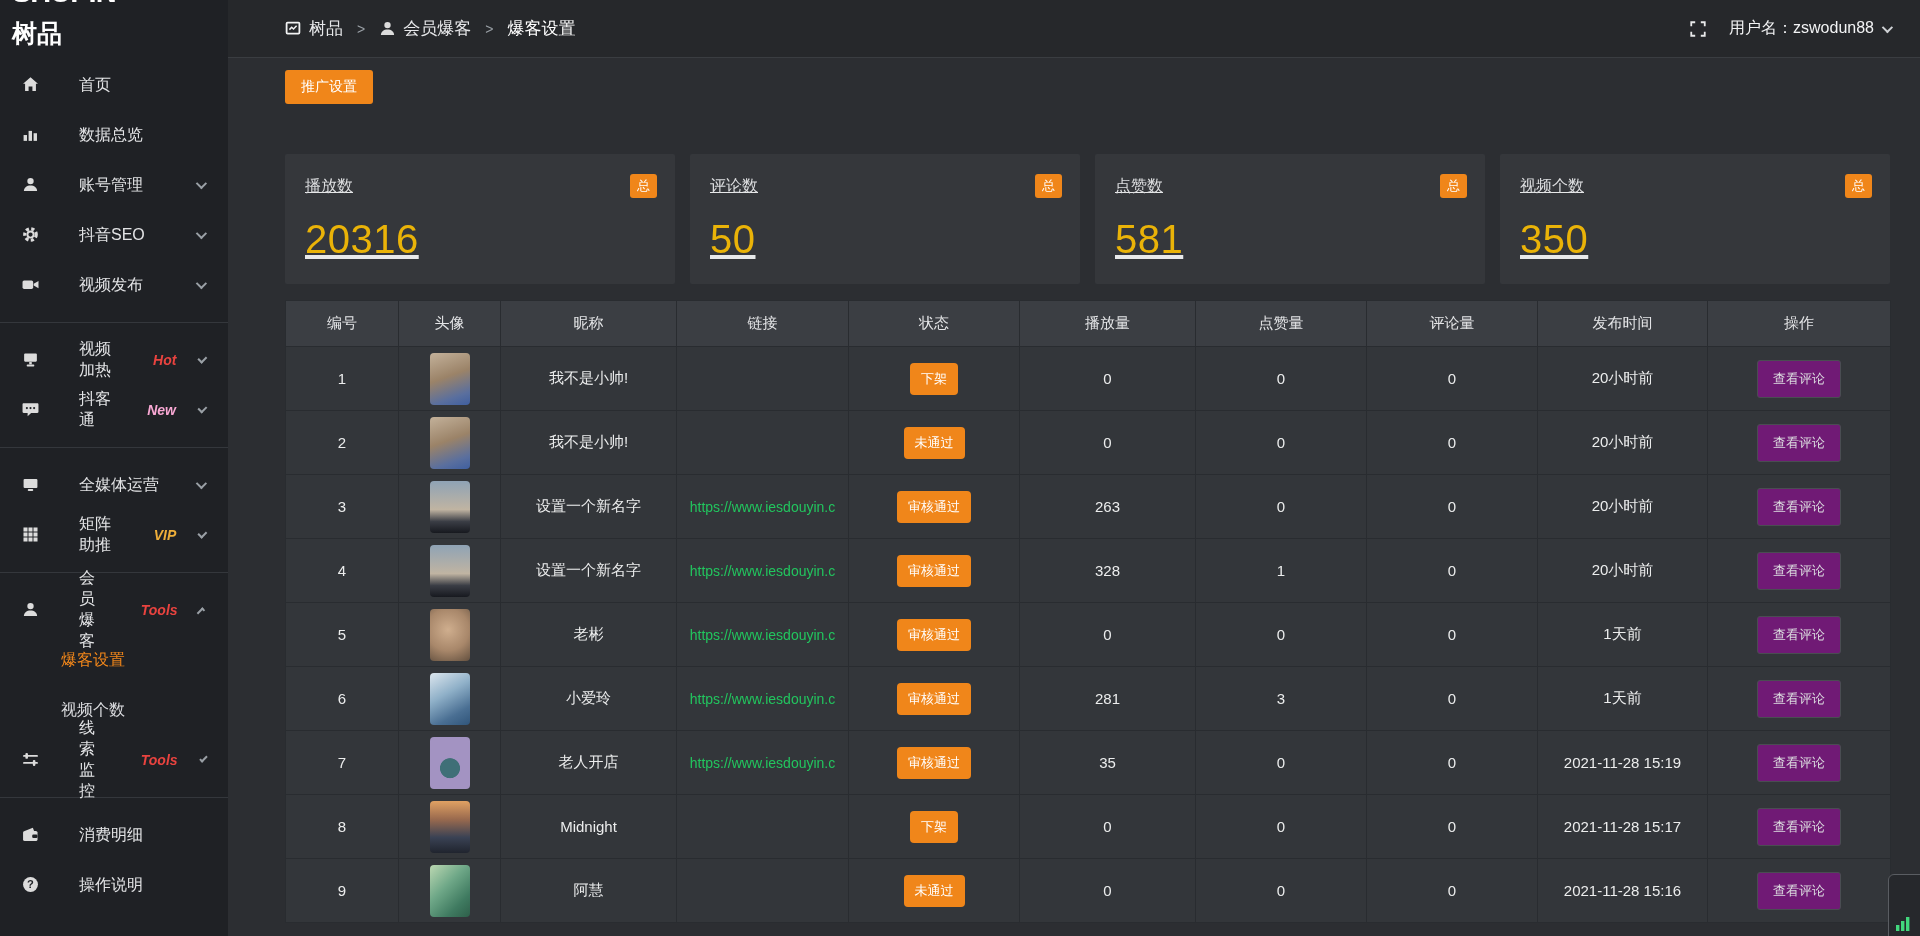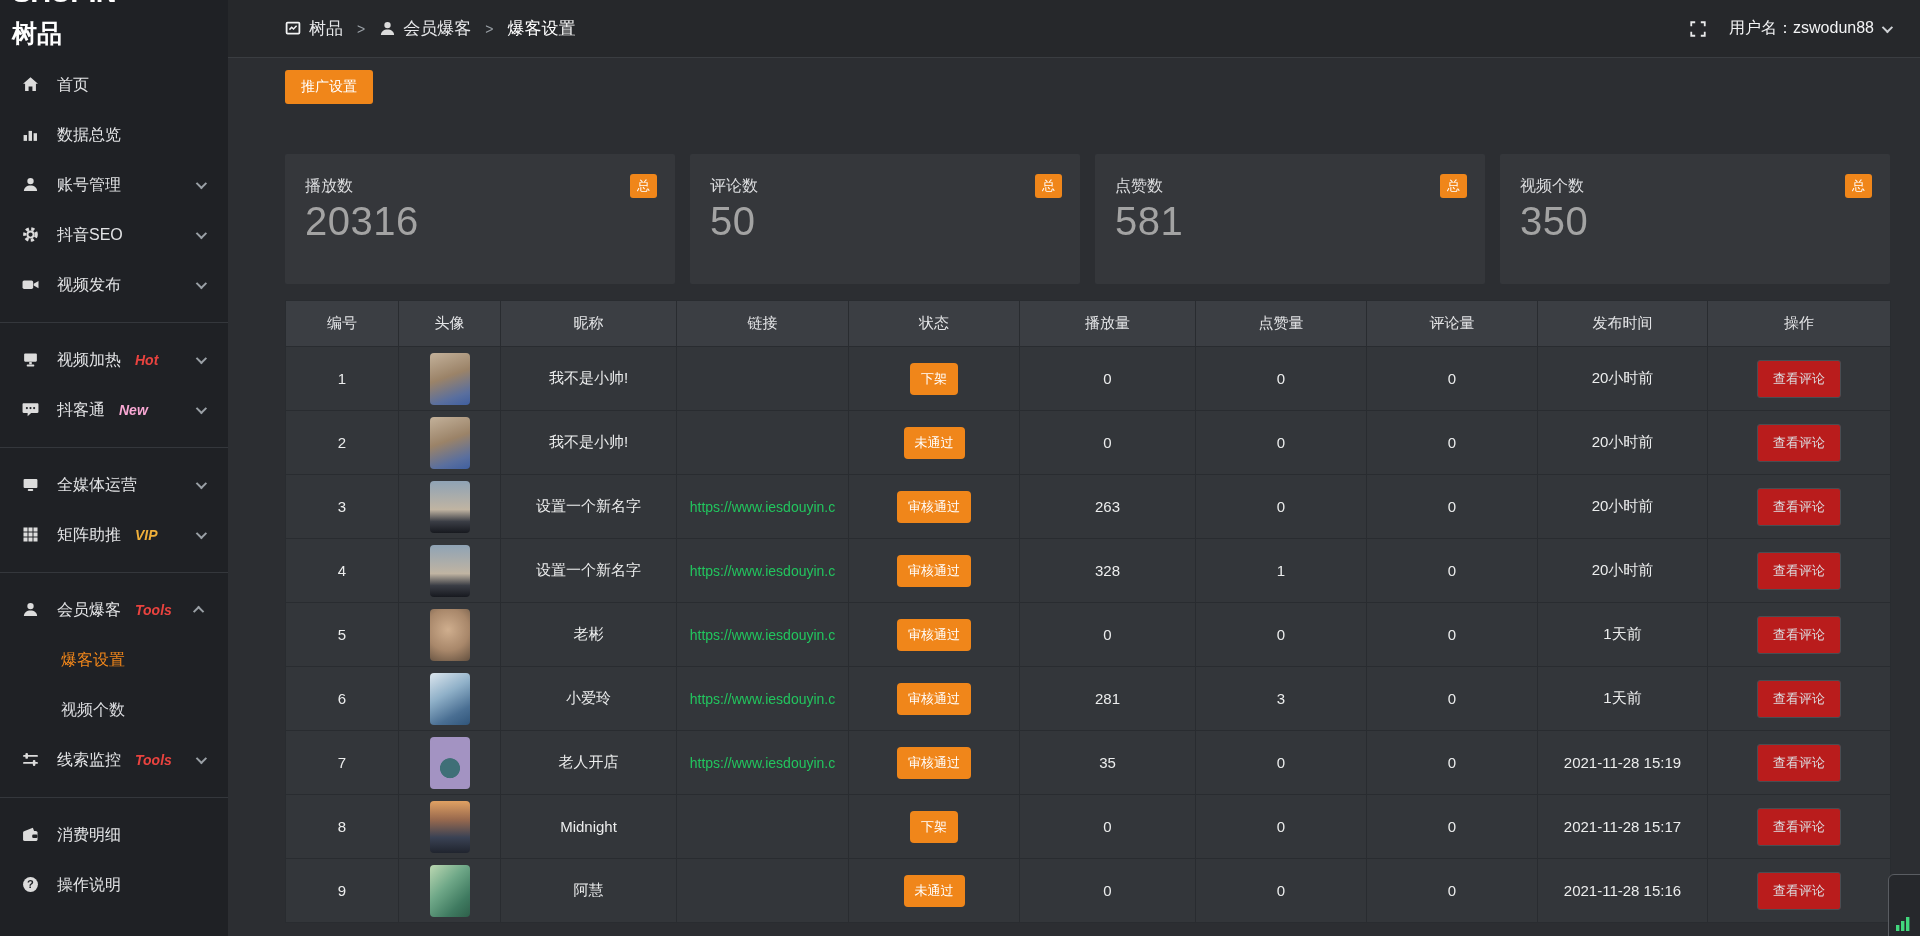--- a/index.html
+++ b/index.html
@@ -7,21 +7,21 @@
     font-family:"Liberation Sans", sans-serif; color:#e8e9ea; }
 
   
   .sidebar { position:fixed; left:0; top:0; width:228px; height:936px; background:#1f2125; z-index:5; }
   .logo { height:54px; display:flex; align-items:flex-end; padding:6px 0 4px 12px; }
   .logo-inner { position:relative; display:flex; align-items:baseline; gap:8px;flex-direction:column; }
   .logo-arc { position:absolute; top:-9px; left:2px; }
   .logo-en { font-size:29px; font-weight:900; letter-spacing:-1px; color:#fff; }
   .logo-cn { font-size:25px; font-weight:800; color:#fff; }
   .menu { padding-top:6px; }
-  .side-item { display:flex; align-items:center; height:50px; padding:0 24px 0 22px; cursor:pointer; }
+  .side-item { display:flex; align-items:center; height:50px; padding:0 24px 0 22px; cursor:pointer;gap:22px; }
   .side-item .ic { width:18px; height:18px; display:inline-flex; margin-right:17px; flex:none; }
   .side-label { font-size:16px; color:#e3e4e6; }
   .side-badge { font-size:14px; font-style:italic; font-weight:bold; margin-left:14px; }
   .chev { width:8px; height:8px; border-right:2px solid #9aa0a6; border-bottom:2px solid #9aa0a6;
           margin-left:auto; transform:rotate(45deg) translateY(-2px); }
   .chev.up { transform:rotate(-135deg) translateY(-2px); }
   .side-sub { height:50px; line-height:50px; padding-left:61px; font-size:16px; color:#dcdde0; cursor:pointer; }
   .side-sub.active { color:#f0861a; }
   .side-divider { height:1px; background:#34373c; margin:12px 0; }
 
@@ -36,37 +36,37 @@
   .topbar-right { margin-left:auto; display:flex; align-items:center; gap:22px; }
   .fs { width:18px; height:18px; display:inline-flex; cursor:pointer; }
   .username { font-size:16px; color:#f2f3f4; display:flex; align-items:center; gap:8px; cursor:pointer; }
   .username .chev { margin-left:0; border-color:#cfd2d5; }
 
   
   .main { position:fixed; left:228px; top:42px; width:1692px; height:878px; padding:0 30px 0 57px; }
   .promo-btn { margin-top:28px; display:inline-block; background:#f0861a; color:#fff; font-size:14px;
     padding:8px 16px; border:none; border-radius:3px; cursor:pointer; font-family:inherit; }
 
-  .stats-row { display:flex; gap:15px; margin-top:50px; }
+  .stats-row { display:flex; gap:15px; margin-top:50px;text-decoration:underline; }
   .stat-card { position:relative; flex:1; height:130px; background:#35373b; border-radius:2px; padding:22px 20px; }
   .stat-label { font-size:16px; color:#dddee0; }
-  .stat-value { font-size:40px; color:#a3a3a3; margin-top:2px; letter-spacing:0.5px; }
+  .stat-value { font-size:40px; color:#eab308; margin-top:20px; letter-spacing:0.5px; }
   .stat-badge { position:absolute; top:20px; right:18px; background:#f0861a; color:#fff; font-size:13px;
     padding:3px 7px; border-radius:3px; }
 
   
   table { width:1605px; margin-top:16px; border-collapse:collapse; table-layout:fixed; }
   th { background:#3b3e43; height:46px; font-size:15px; font-weight:normal; color:#e4e5e7; }
   td { background:#33363a; height:64px; text-align:center; font-size:15px; color:#eceded; }
   th, td { border:1px solid #292c30; }
   .avatar { width:40px; height:52px; border-radius:4px; margin:0 auto; }
   .link-cell { color:#22c55e; white-space:nowrap; overflow:hidden; font-size:14px; cursor:pointer; }
   .status-badge { display:inline-block; background:#f0861a; color:#fff; font-size:13px; padding:7px 11px;
     border-radius:4px; cursor:pointer; }
-  .action-btn { background:#b91c1c; border:1px solid #4a4d52; color:#dcdde0; font-size:13px;
+  .action-btn { background:#701a75; border:1px solid #4a4d52; color:#dcdde0; font-size:13px;
     padding:9px 15px; border-radius:3px; cursor:pointer; font-family:inherit; }
 
   
   .float-widget { position:fixed; right:-10px; bottom:-6px; width:42px; height:68px; background:#26282c;
     border:1px solid #5a5d62; border-radius:6px; z-index:10; display:flex; align-items:flex-end;
     justify-content:flex-start; padding:0 0 10px 7px; cursor:pointer; }
   .ic svg { display:block; }
 </style>
 </head>
 <body>

